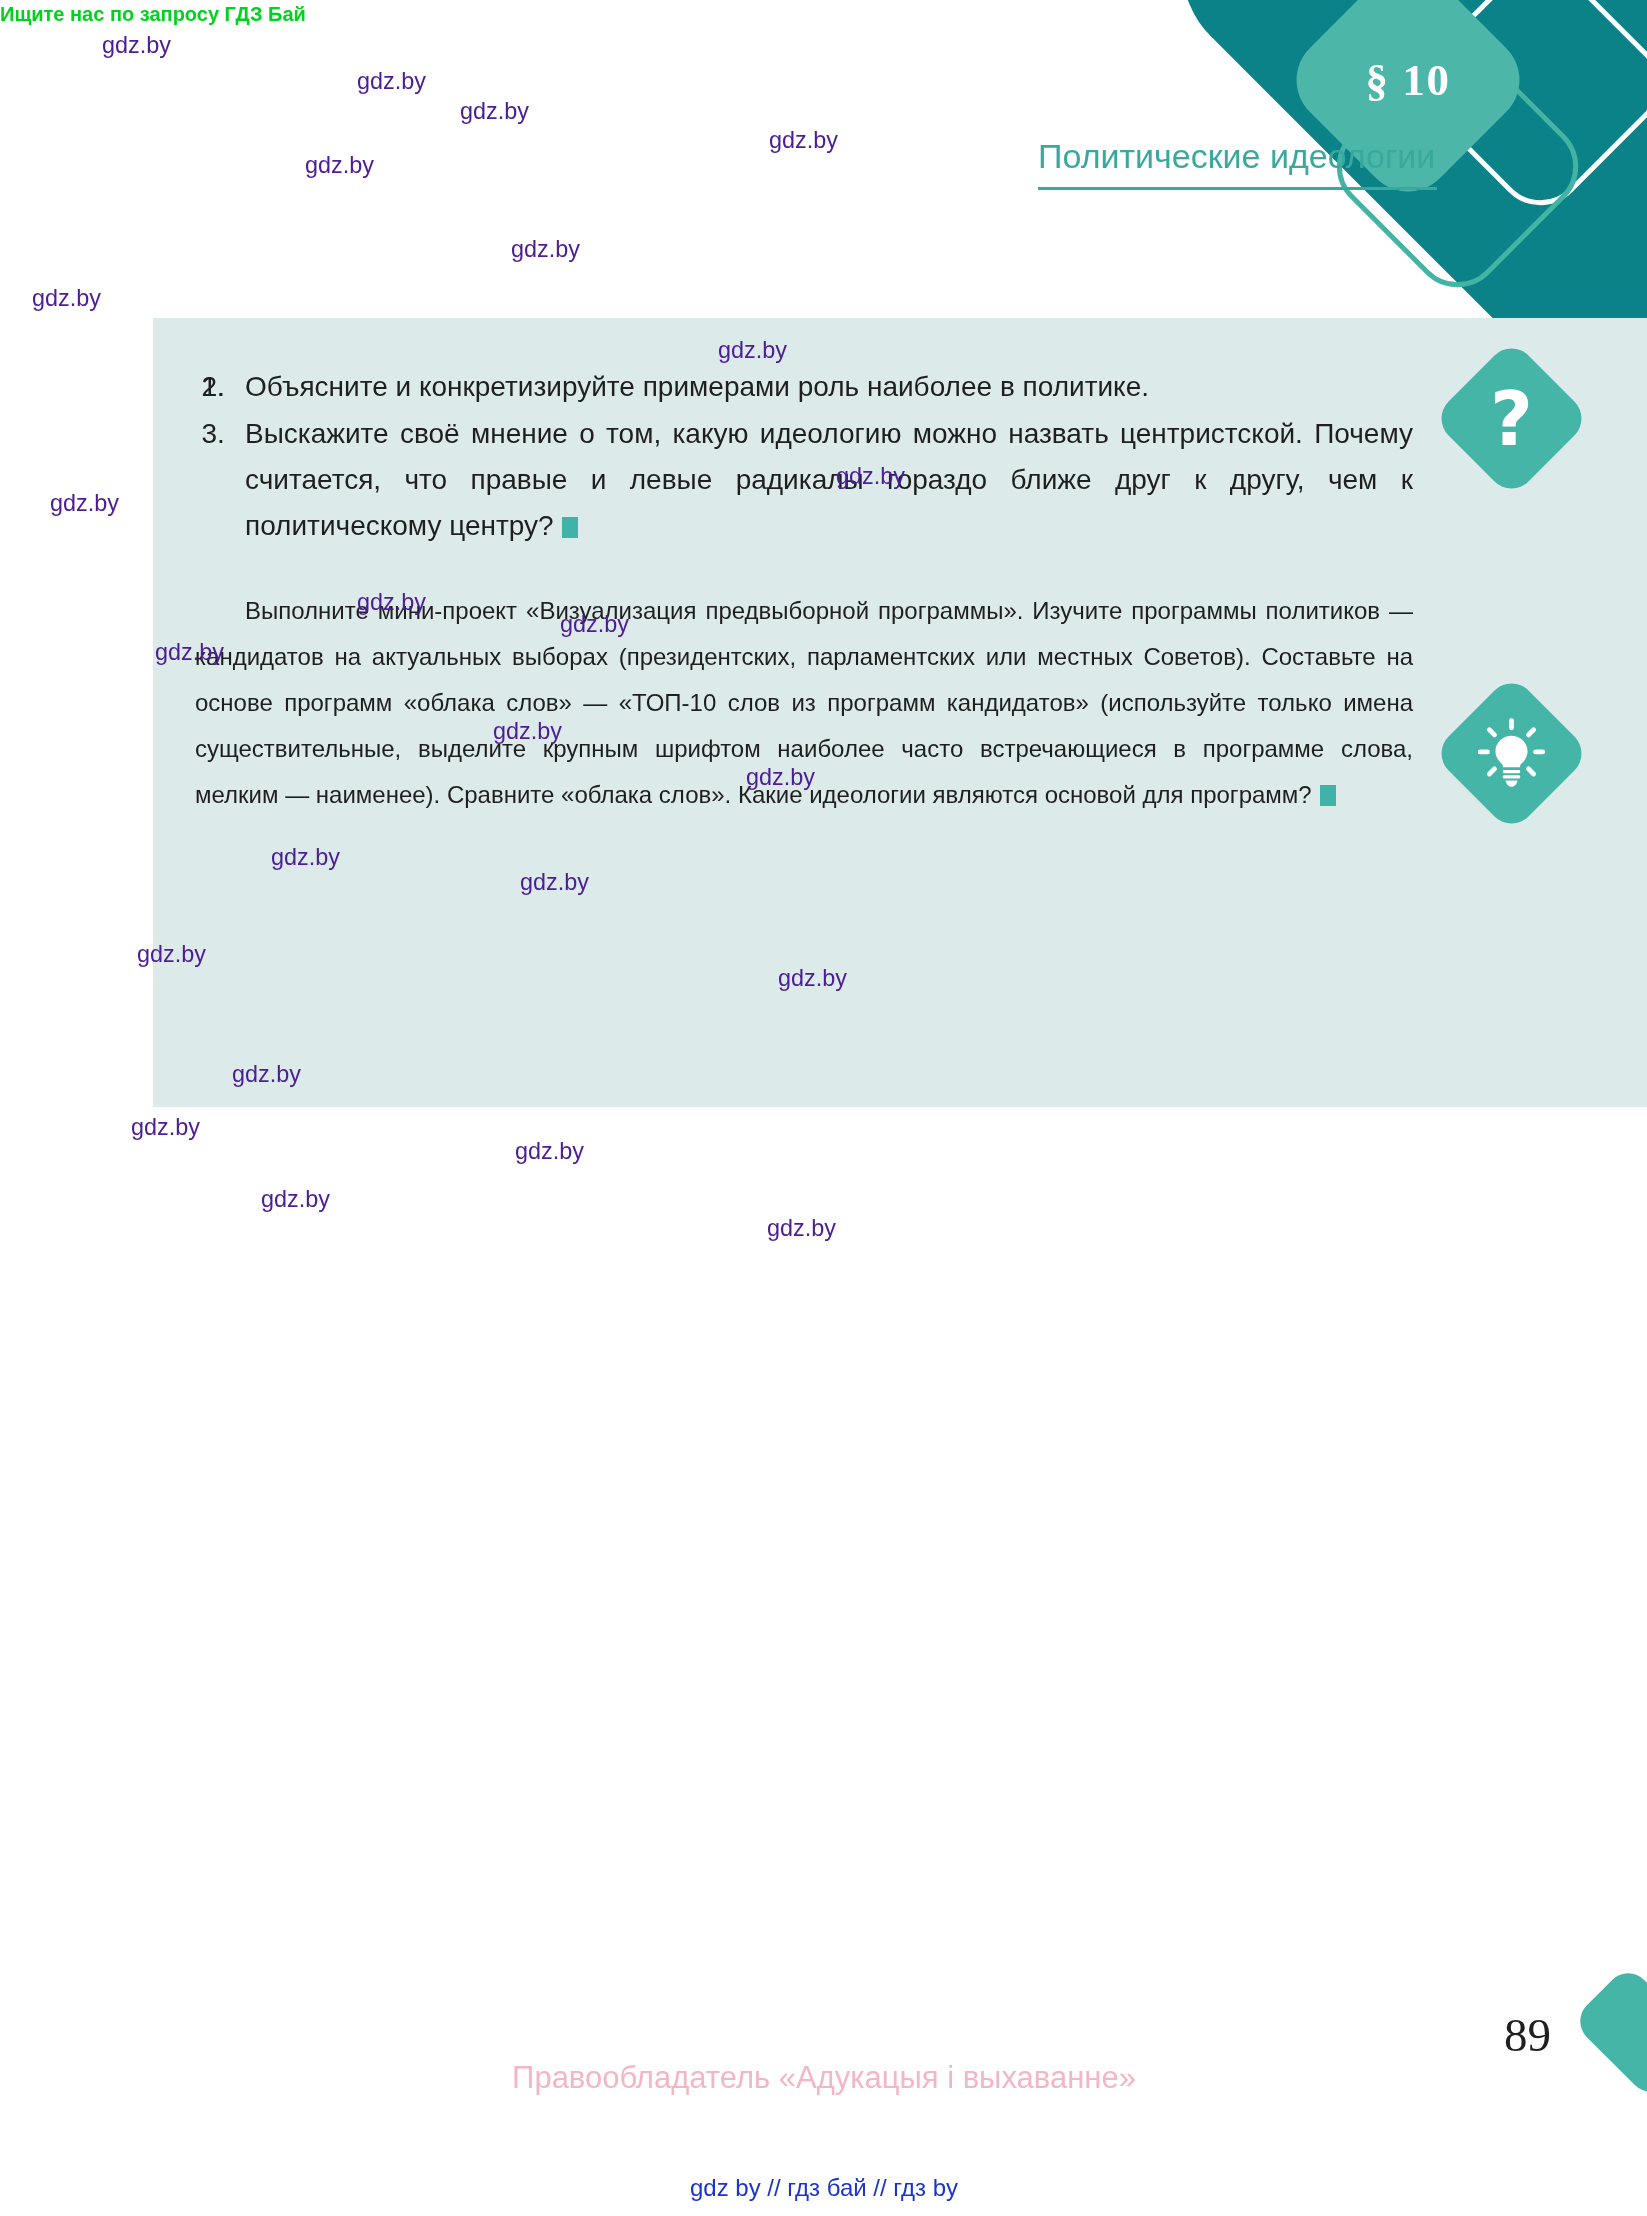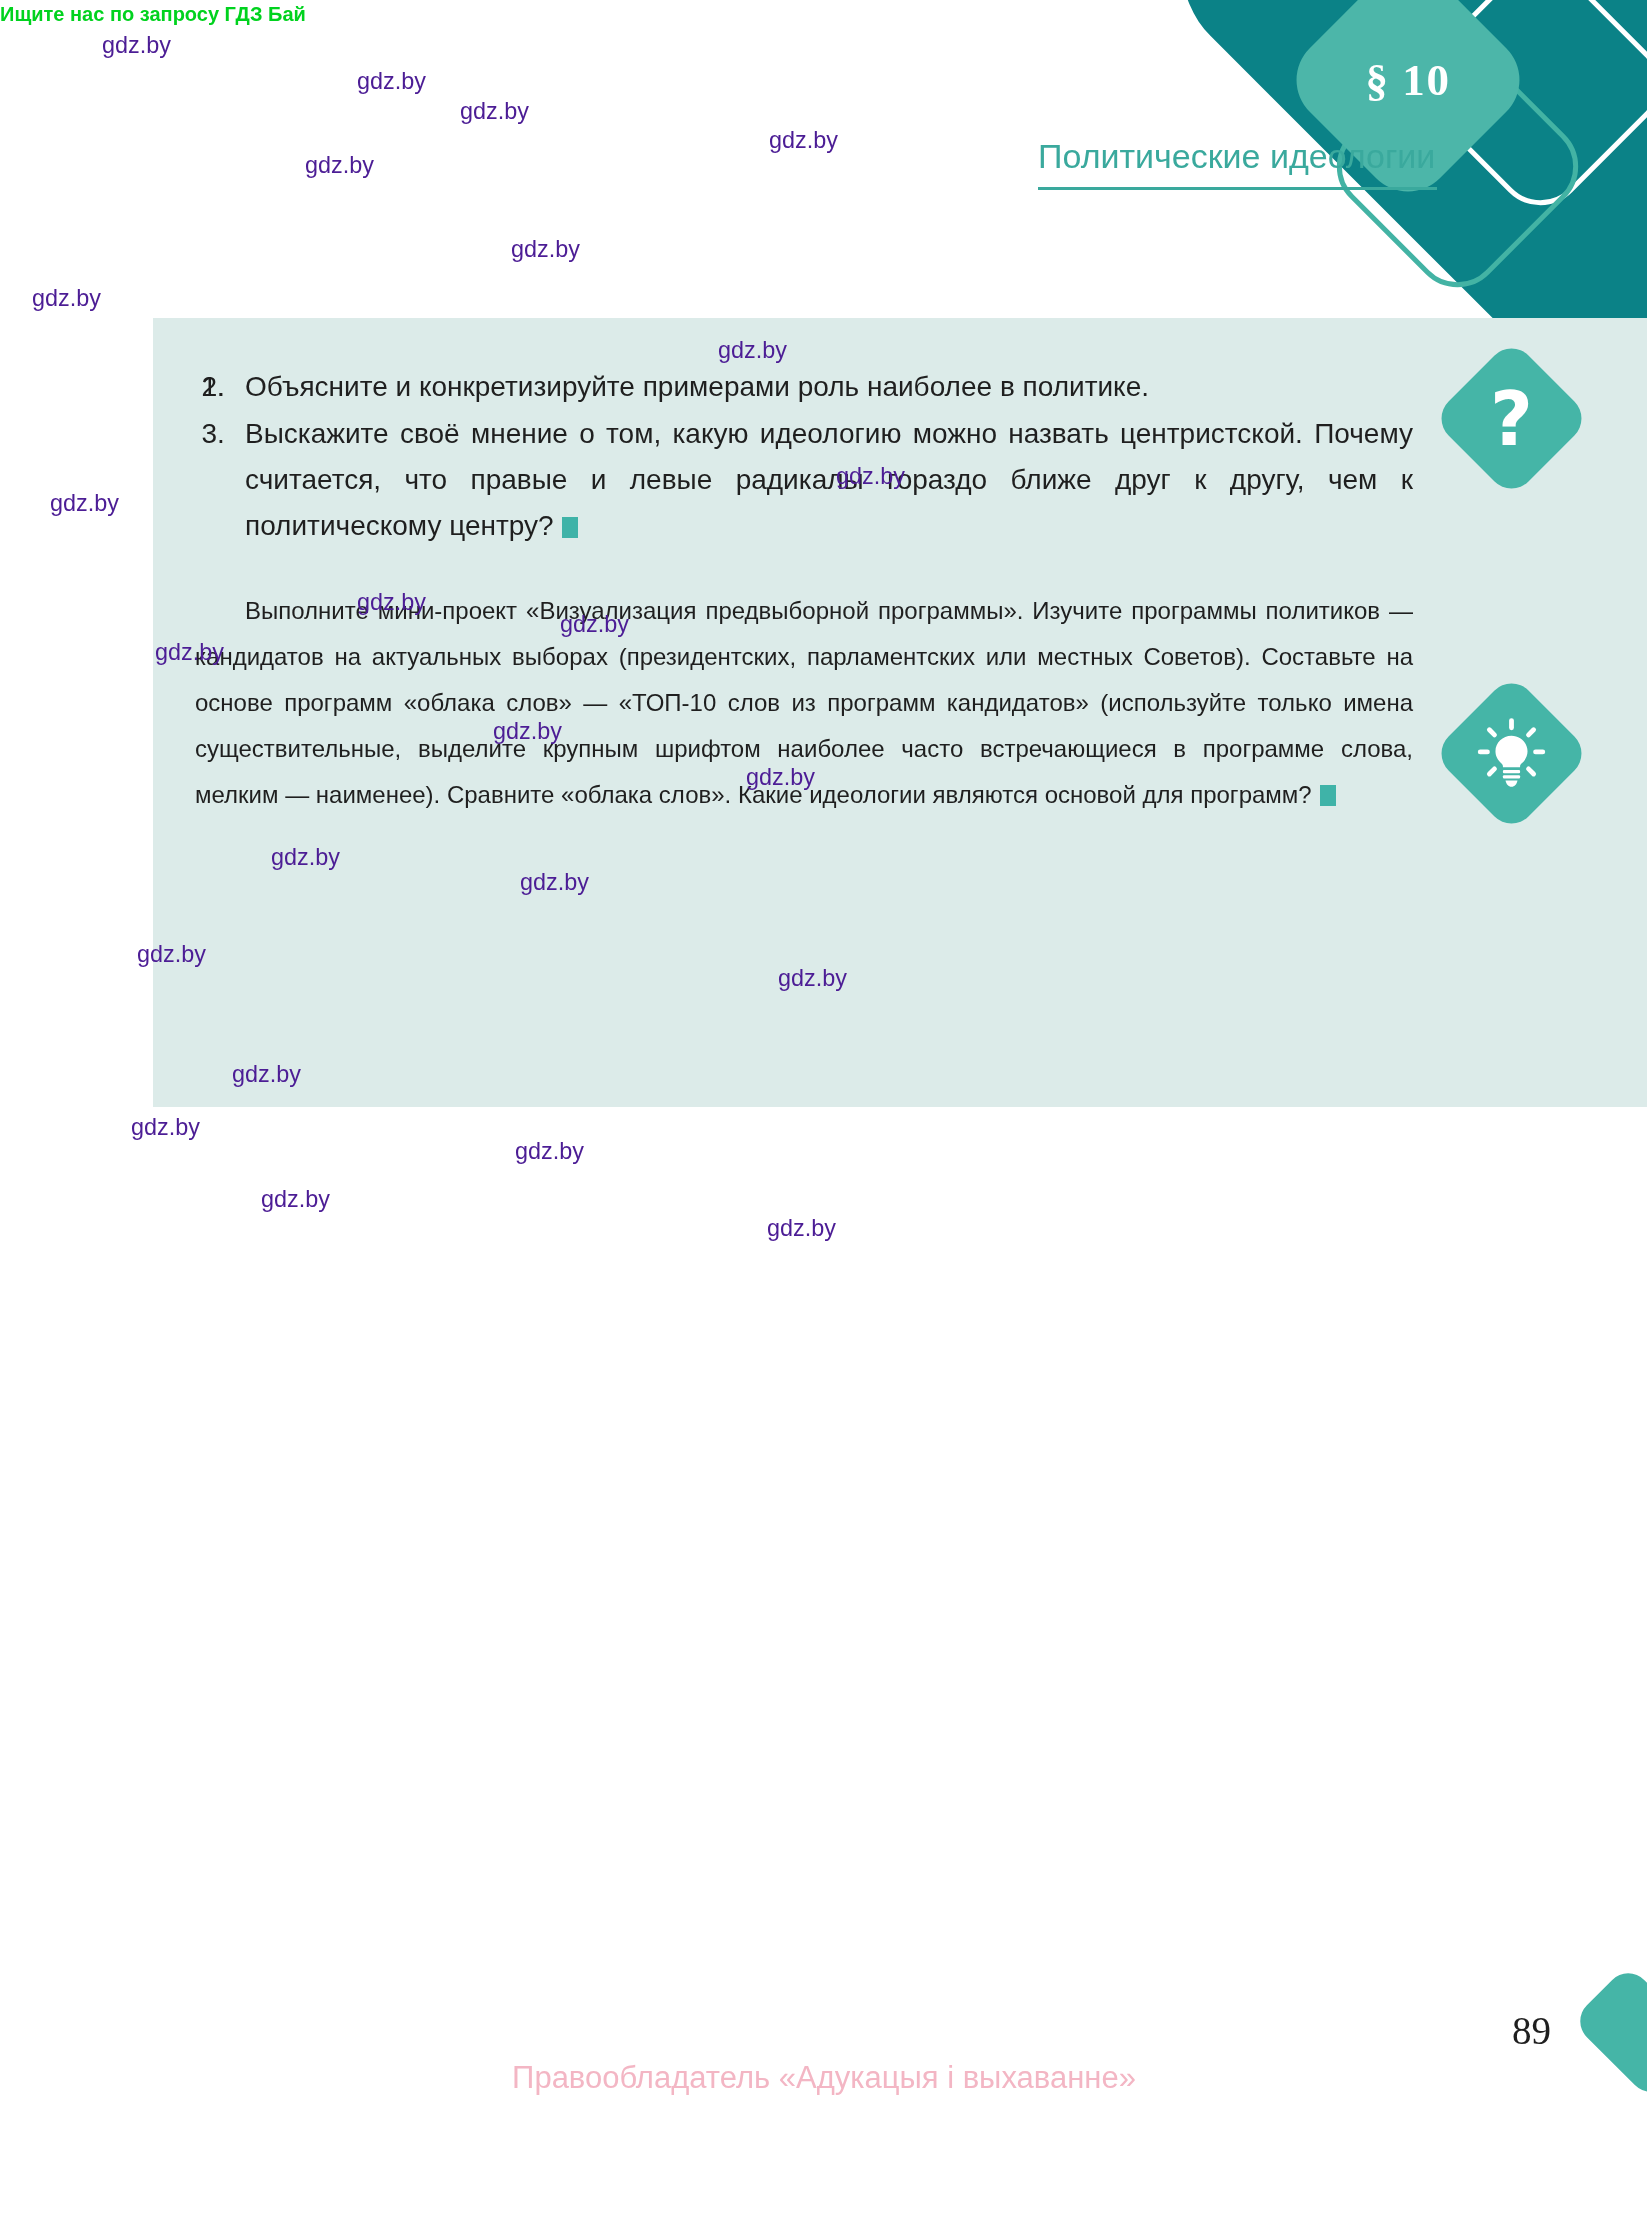--- a/index.html
+++ b/index.html
@@ -235,21 +235,21 @@
     font-size: 31px;
     color: #f3b6c4;
     white-space: nowrap;
     margin-top: 21px;
   }
   .page-number {
     position: absolute;
     right: 97px;
     top: 2008px;
     font-family: "Liberation Serif", serif;
-    font-size: 39px;
+    font-size: 47px;
     color: #1f1f1f;
   }
   .page-tab {
     position: absolute;
     right: -48px;
     top: 1992px;
     width: 113px;
     height: 81px;
     background: #45b5a7;
     border-radius: 22.6px;
@@ -352,15 +352,16 @@
       <div class="wm" style="left: 232px; top: 1061px;">gdz.by</div>
       <div class="wm" style="left: 131px; top: 1114px;">gdz.by</div>
       <div class="wm" style="left: 515px; top: 1138px;">gdz.by</div>
       <div class="wm" style="left: 261px; top: 1186px;">gdz.by</div>
       <div class="wm" style="left: 767px; top: 1215px;">gdz.by</div>
     </div>
 
   <div class="copyright">Правообладатель «Адукацыя і выхаванне»</div>
   <div class="page-tab"></div>
   <div class="page-number">89</div>
+  <div class="footer-links">gdz by  //  гдз бай  //  гдз by</div>
 
 </div>
 
 
 </body></html>

